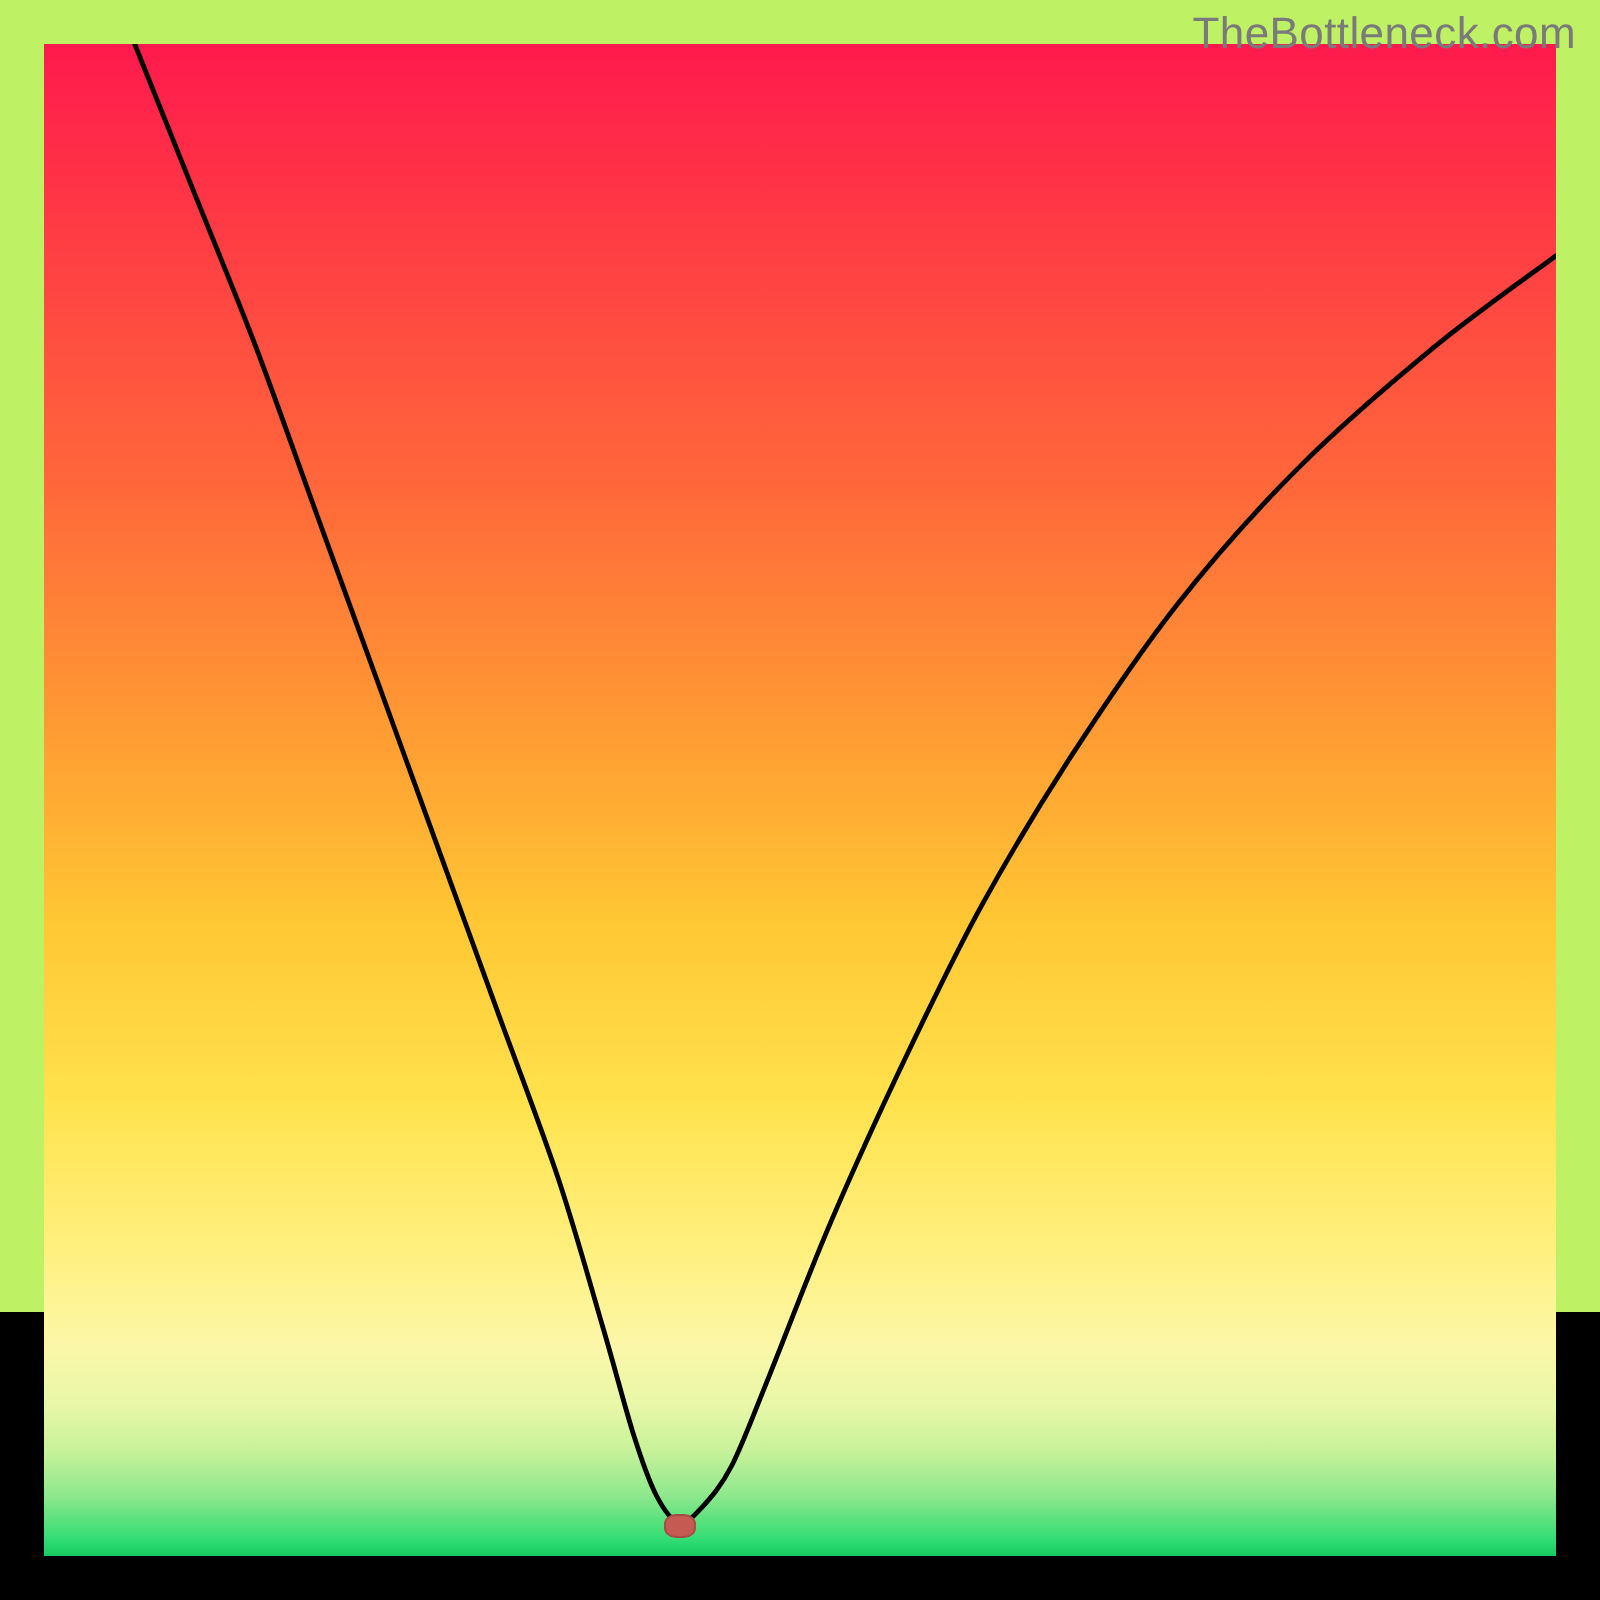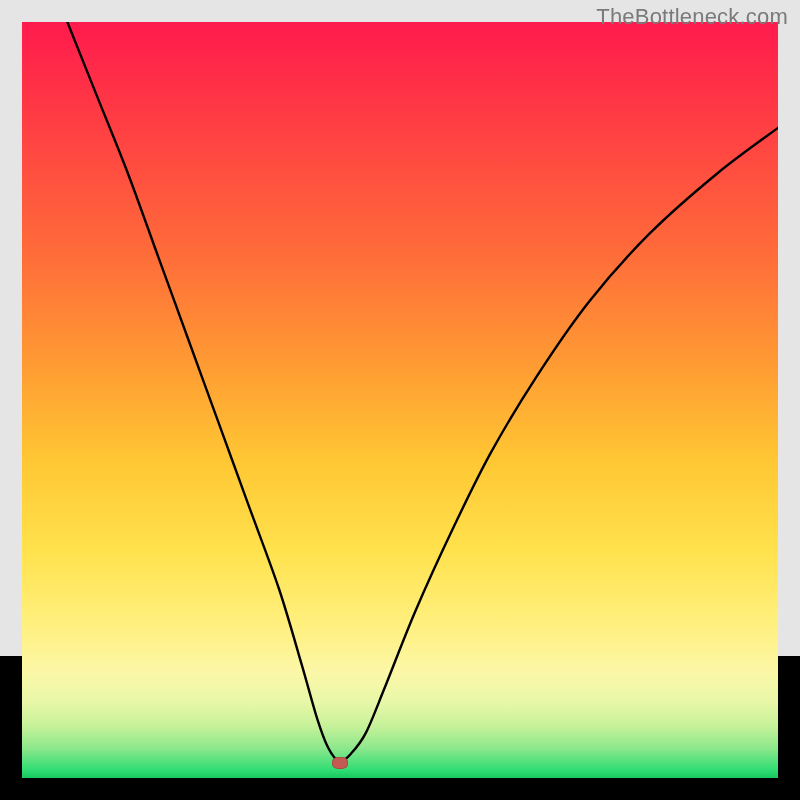--- a/index.html
+++ b/index.html
@@ -10,21 +10,21 @@
     background: #000;
     font-family: Arial, Helvetica, sans-serif;
     overflow: hidden;
   }
   .frame {
     position: absolute;
     left: 0;
     top: 0;
     width: 800px;
     height: 656px;
-    background: #e5e5e5;
+    background: #bef264;
   }
   .plot-area {
     position: absolute;
     left: 22px;
     top: 22px;
     width: 756px;
     height: 756px;
     background: linear-gradient(to bottom,
       #ff1a4d 0%,
       #ff3a44 12%,

